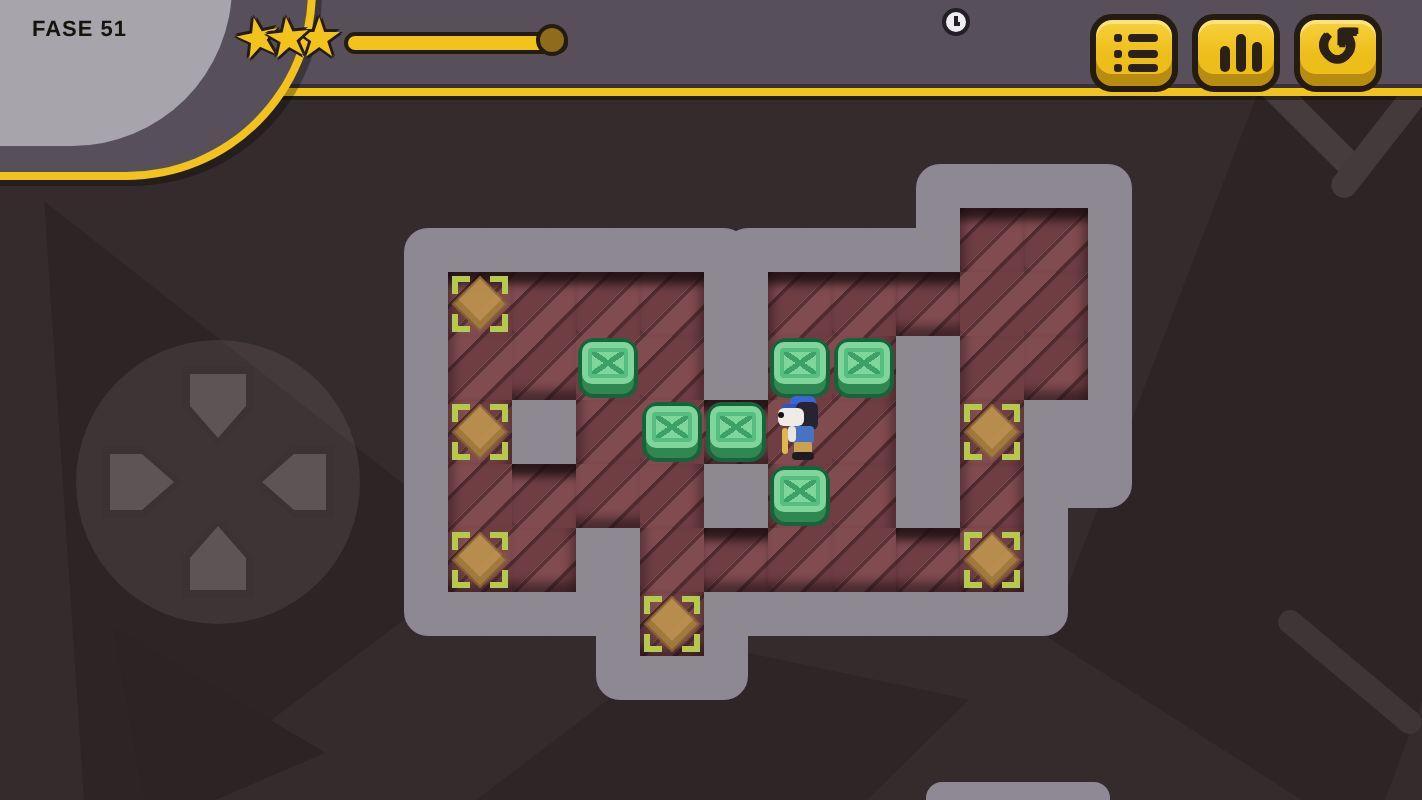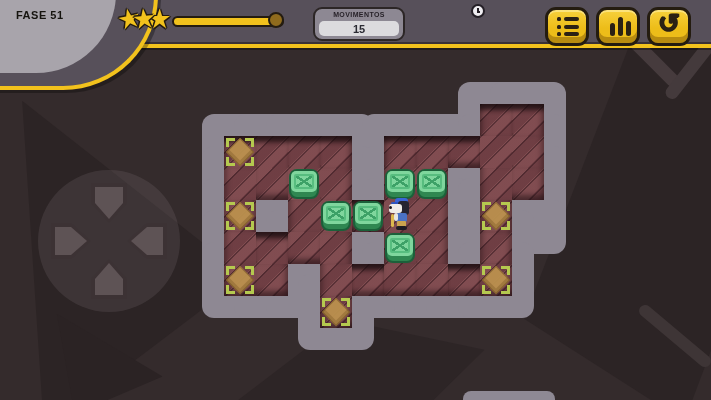--- a/index.html
+++ b/index.html
@@ -325,26 +325,20 @@
 
   <div id="stars">
     <span class="star s1">★</span>
     <span class="star s2">★</span>
     <span class="star s3">★</span>
   </div>
   <div id="progress-track">
     <div id="progress-knob"></div>
   </div>
 
-  <div id="moves-panel">
-    <div id="moves-label">MOVIMENTOS</div>
-    <div id="moves-value-box">
-      <div id="moves-value">15</div>
-    </div>
-  </div>
 
   <div id="clock-icon">
     <div id="clock-hand-v"></div>
     <div id="clock-hand-h"></div>
   </div>
 
   <div id="header-buttons">
     <div class="hbtn">
       <span class="icon-list">
         <span class="row">

